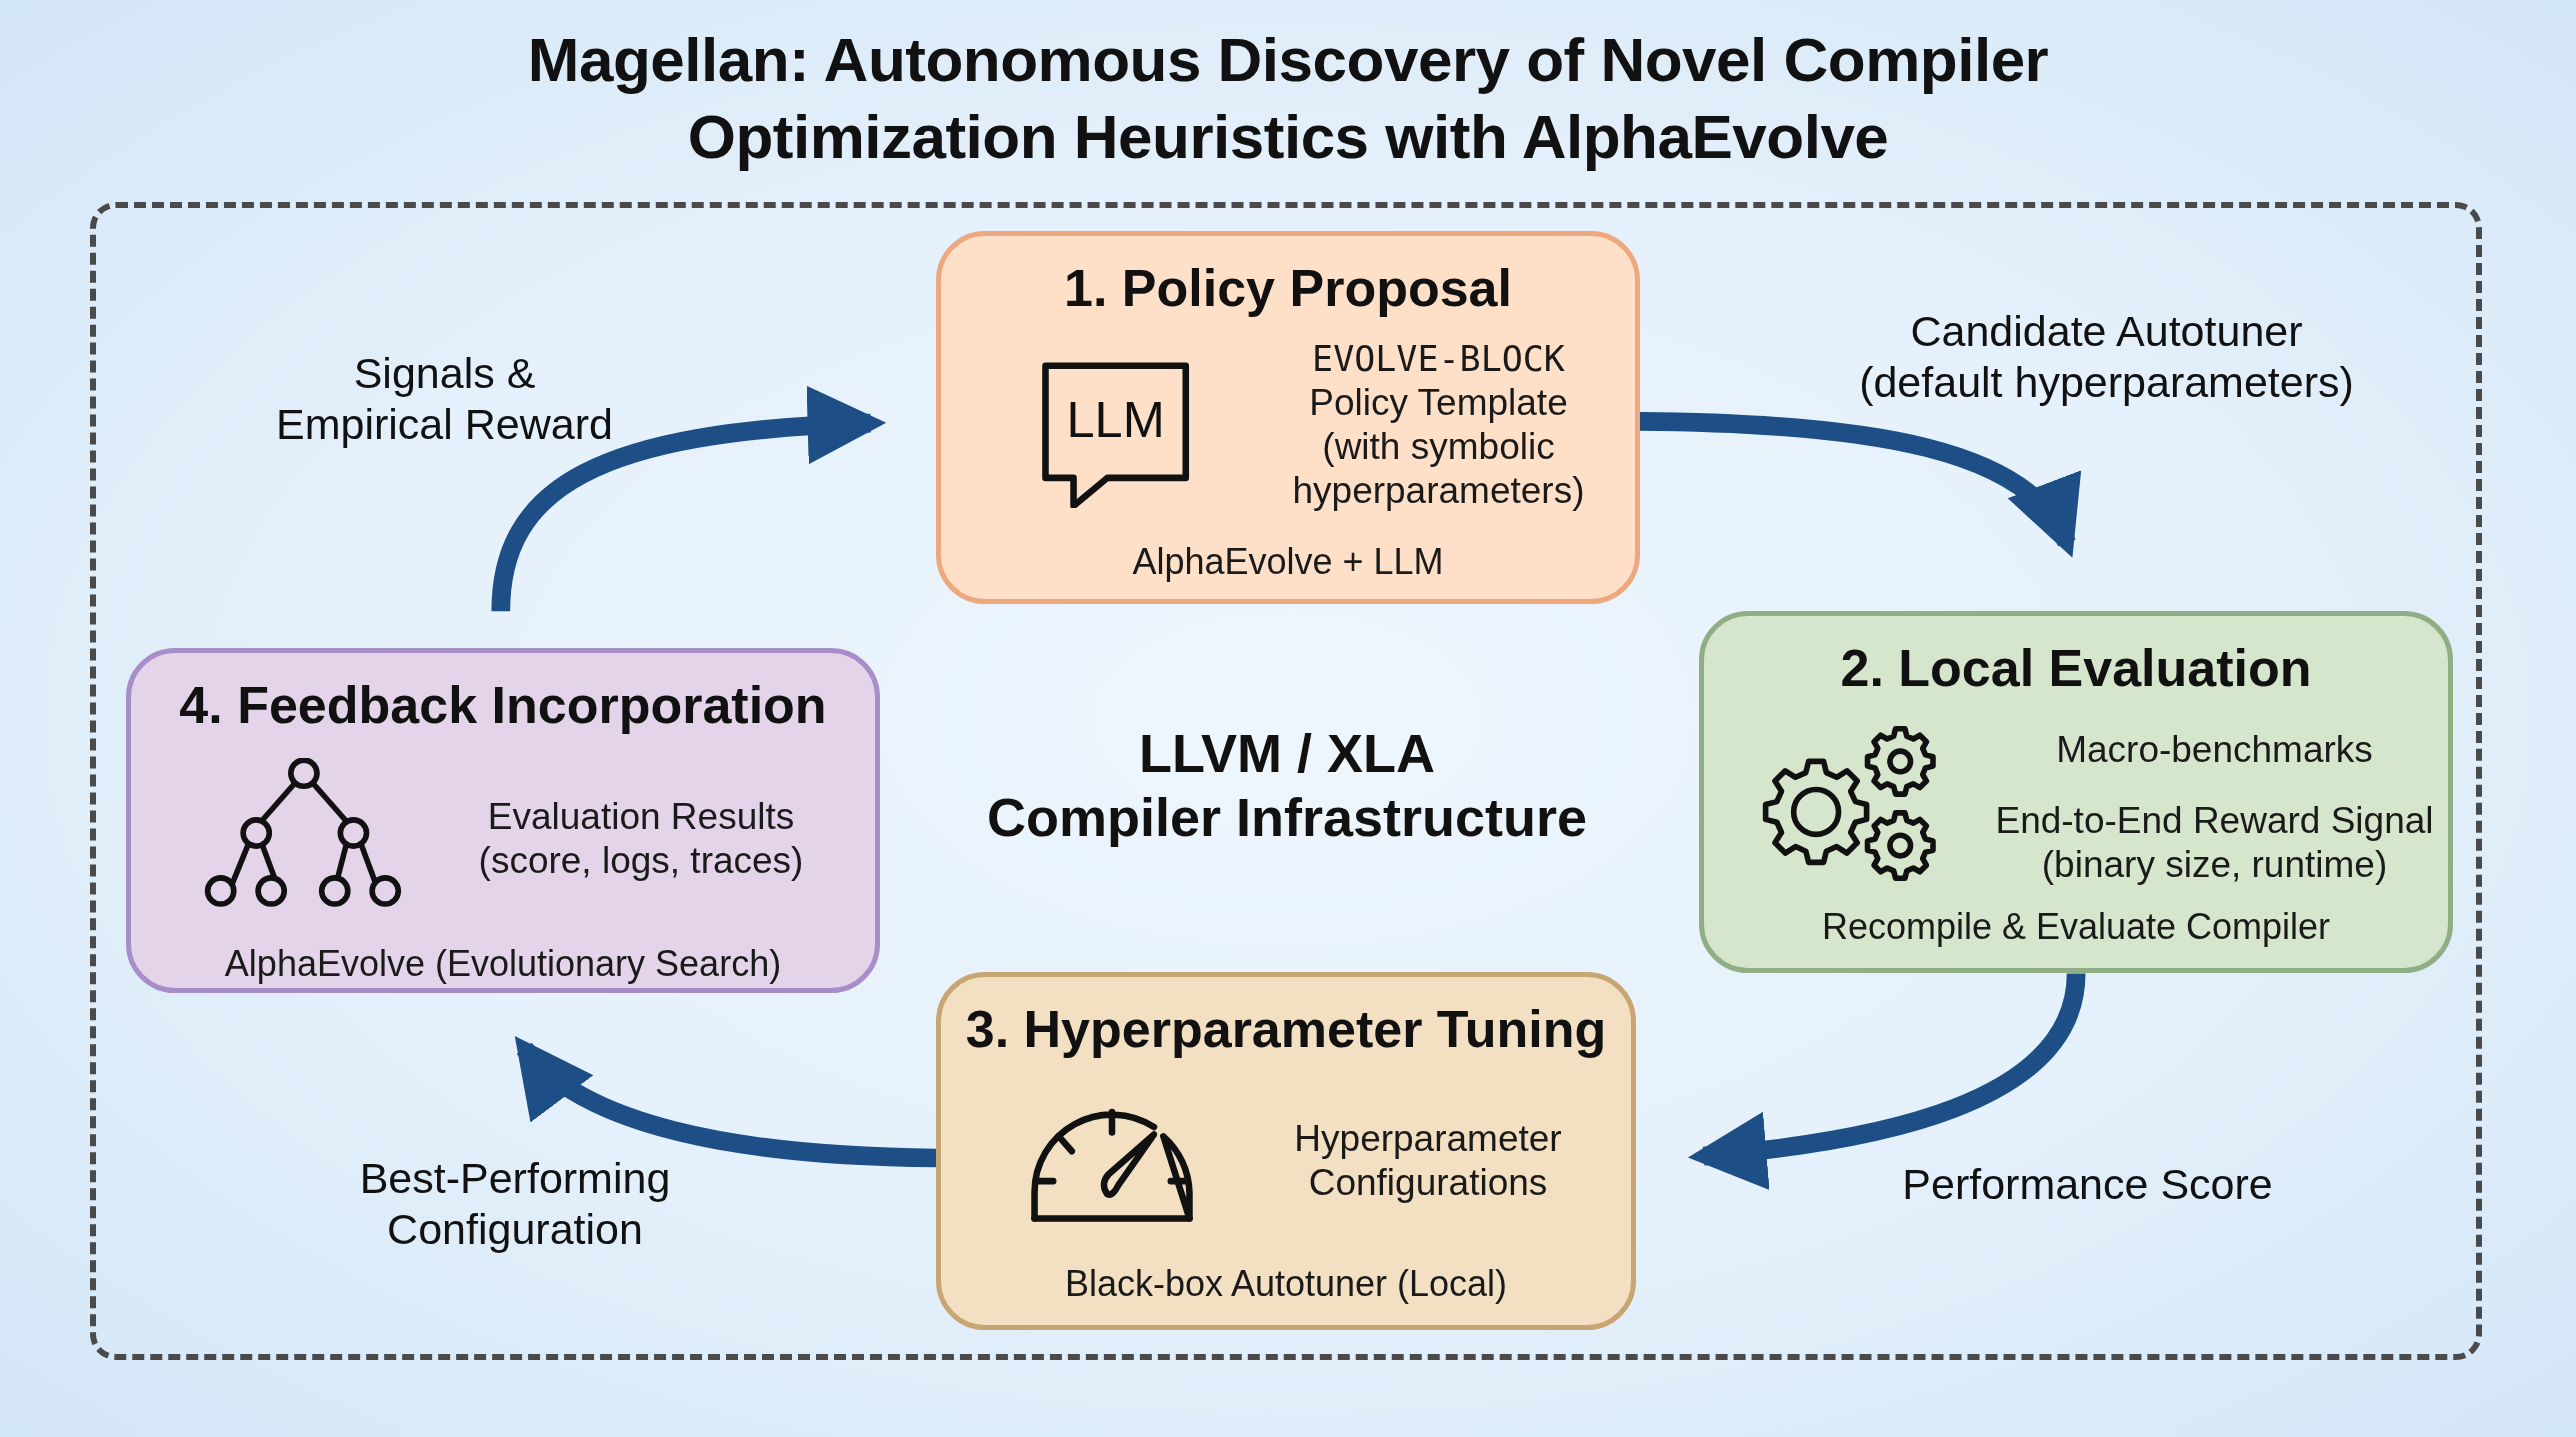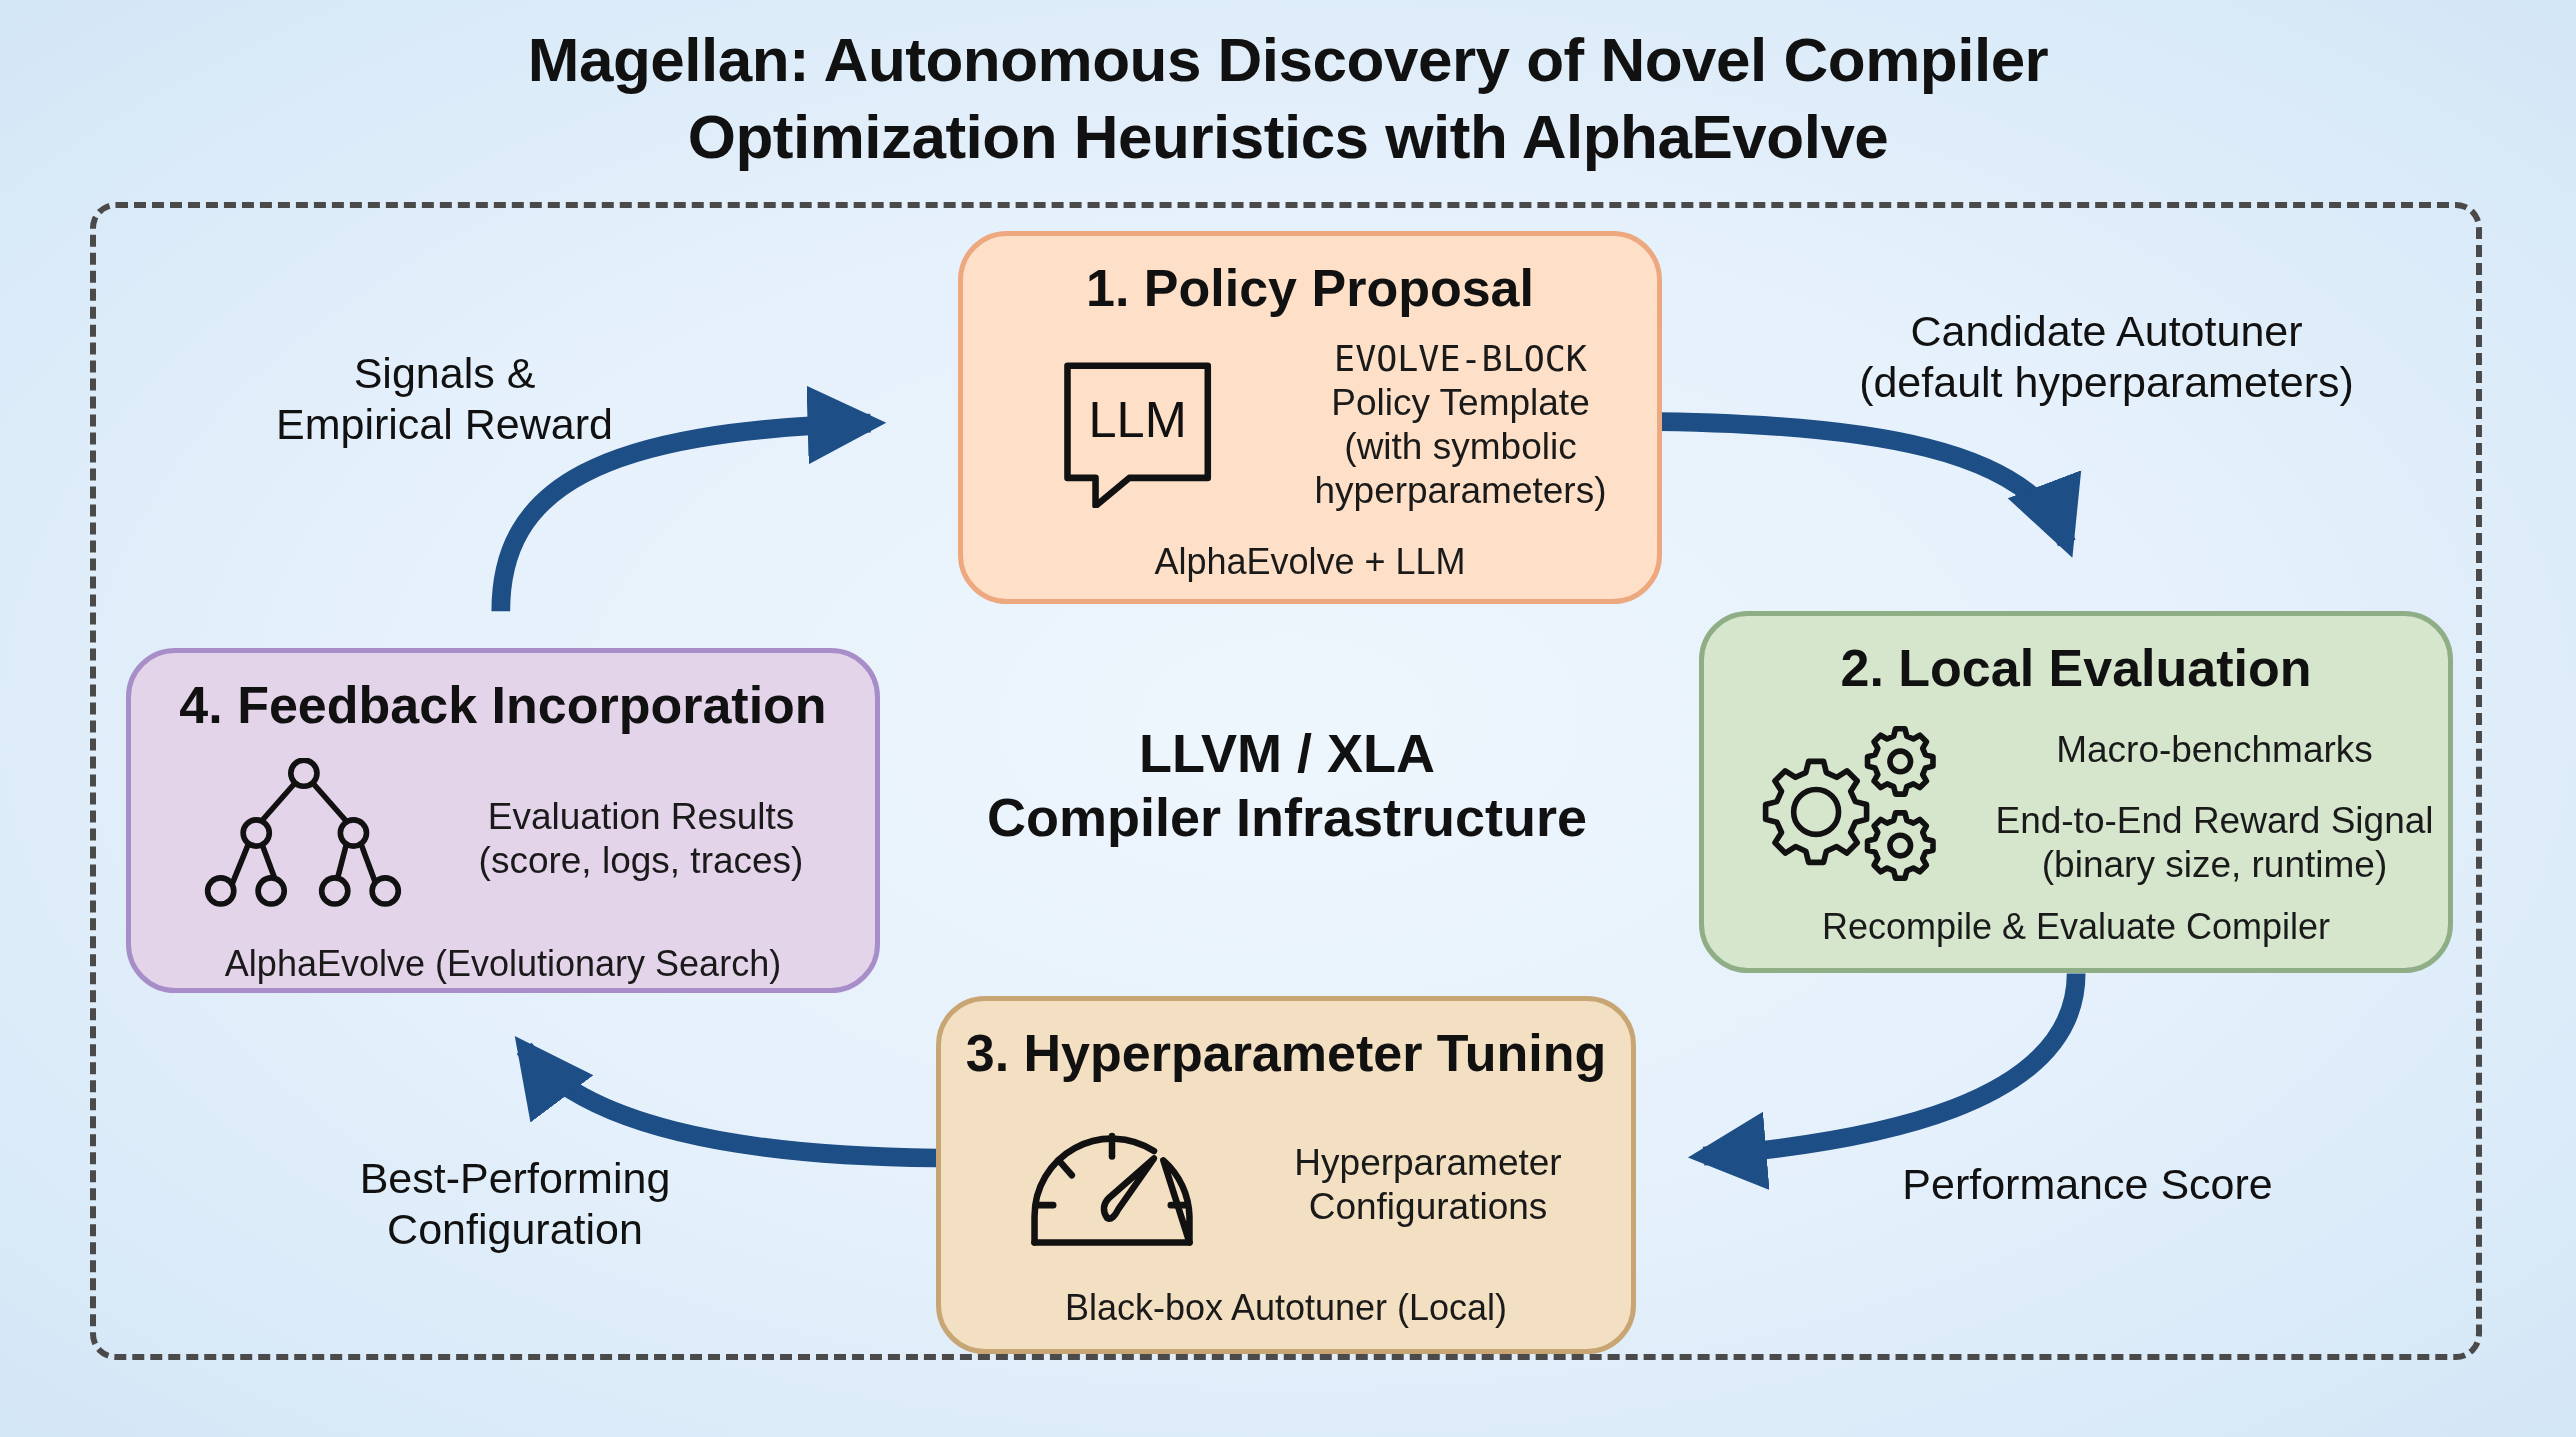--- a/index.html
+++ b/index.html
@@ -26,23 +26,23 @@
     position: absolute; left: 0; width: 100%; text-align: center;
     font-weight: 700; font-size: 52px; line-height: 62px; color: #111;
   }
   .box .bd {
     position: absolute; text-align: center; font-size: 37px; line-height: 44px; color: #1a1a1a;
   }
   .box .bf {
     position: absolute; left: 0; width: 100%; text-align: center; font-size: 36px; line-height: 51px; color: #1a1a1a;
   }
   .icon { position: absolute; }
-  .b1 { left: 936px; top: 231px; width: 704px; height: 373px; background: #fde0c7; border-color: #eea880; margin-left: 22px; }
+  .b1 { left: 936px; top: 231px; width: 704px; height: 373px; background: #fde0c7; border-color: #eea880; }
   .b2 { left: 1699px; top: 611px; width: 754px; height: 362px; background: #d6e6cd; border-color: #8fae86; }
-  .b3 { left: 936px; top: 972px; width: 700px; height: 358px; background: #f3dfc1; border-color: #c8a674; margin-top: 24px; }
+  .b3 { left: 936px; top: 972px; width: 700px; height: 358px; background: #f3dfc1; border-color: #c8a674; }
   .b4 { left: 126px; top: 648px; width: 754px; height: 345px; background: #e3d4ea; border-color: #a88ec8; }
   .mono { font-family: "DejaVu Sans Mono", "Liberation Mono", monospace; font-size: 35px; }
   .lbl { position: absolute; text-align: center; font-size: 43px; line-height: 51px; color: #111; }
   .center {
     position: absolute; left: 936px; top: 721px; width: 702px; text-align: center;
     font-weight: 700; font-size: 54px; line-height: 64px; color: #111;
   }
 </style>
 </head>
 <body>

